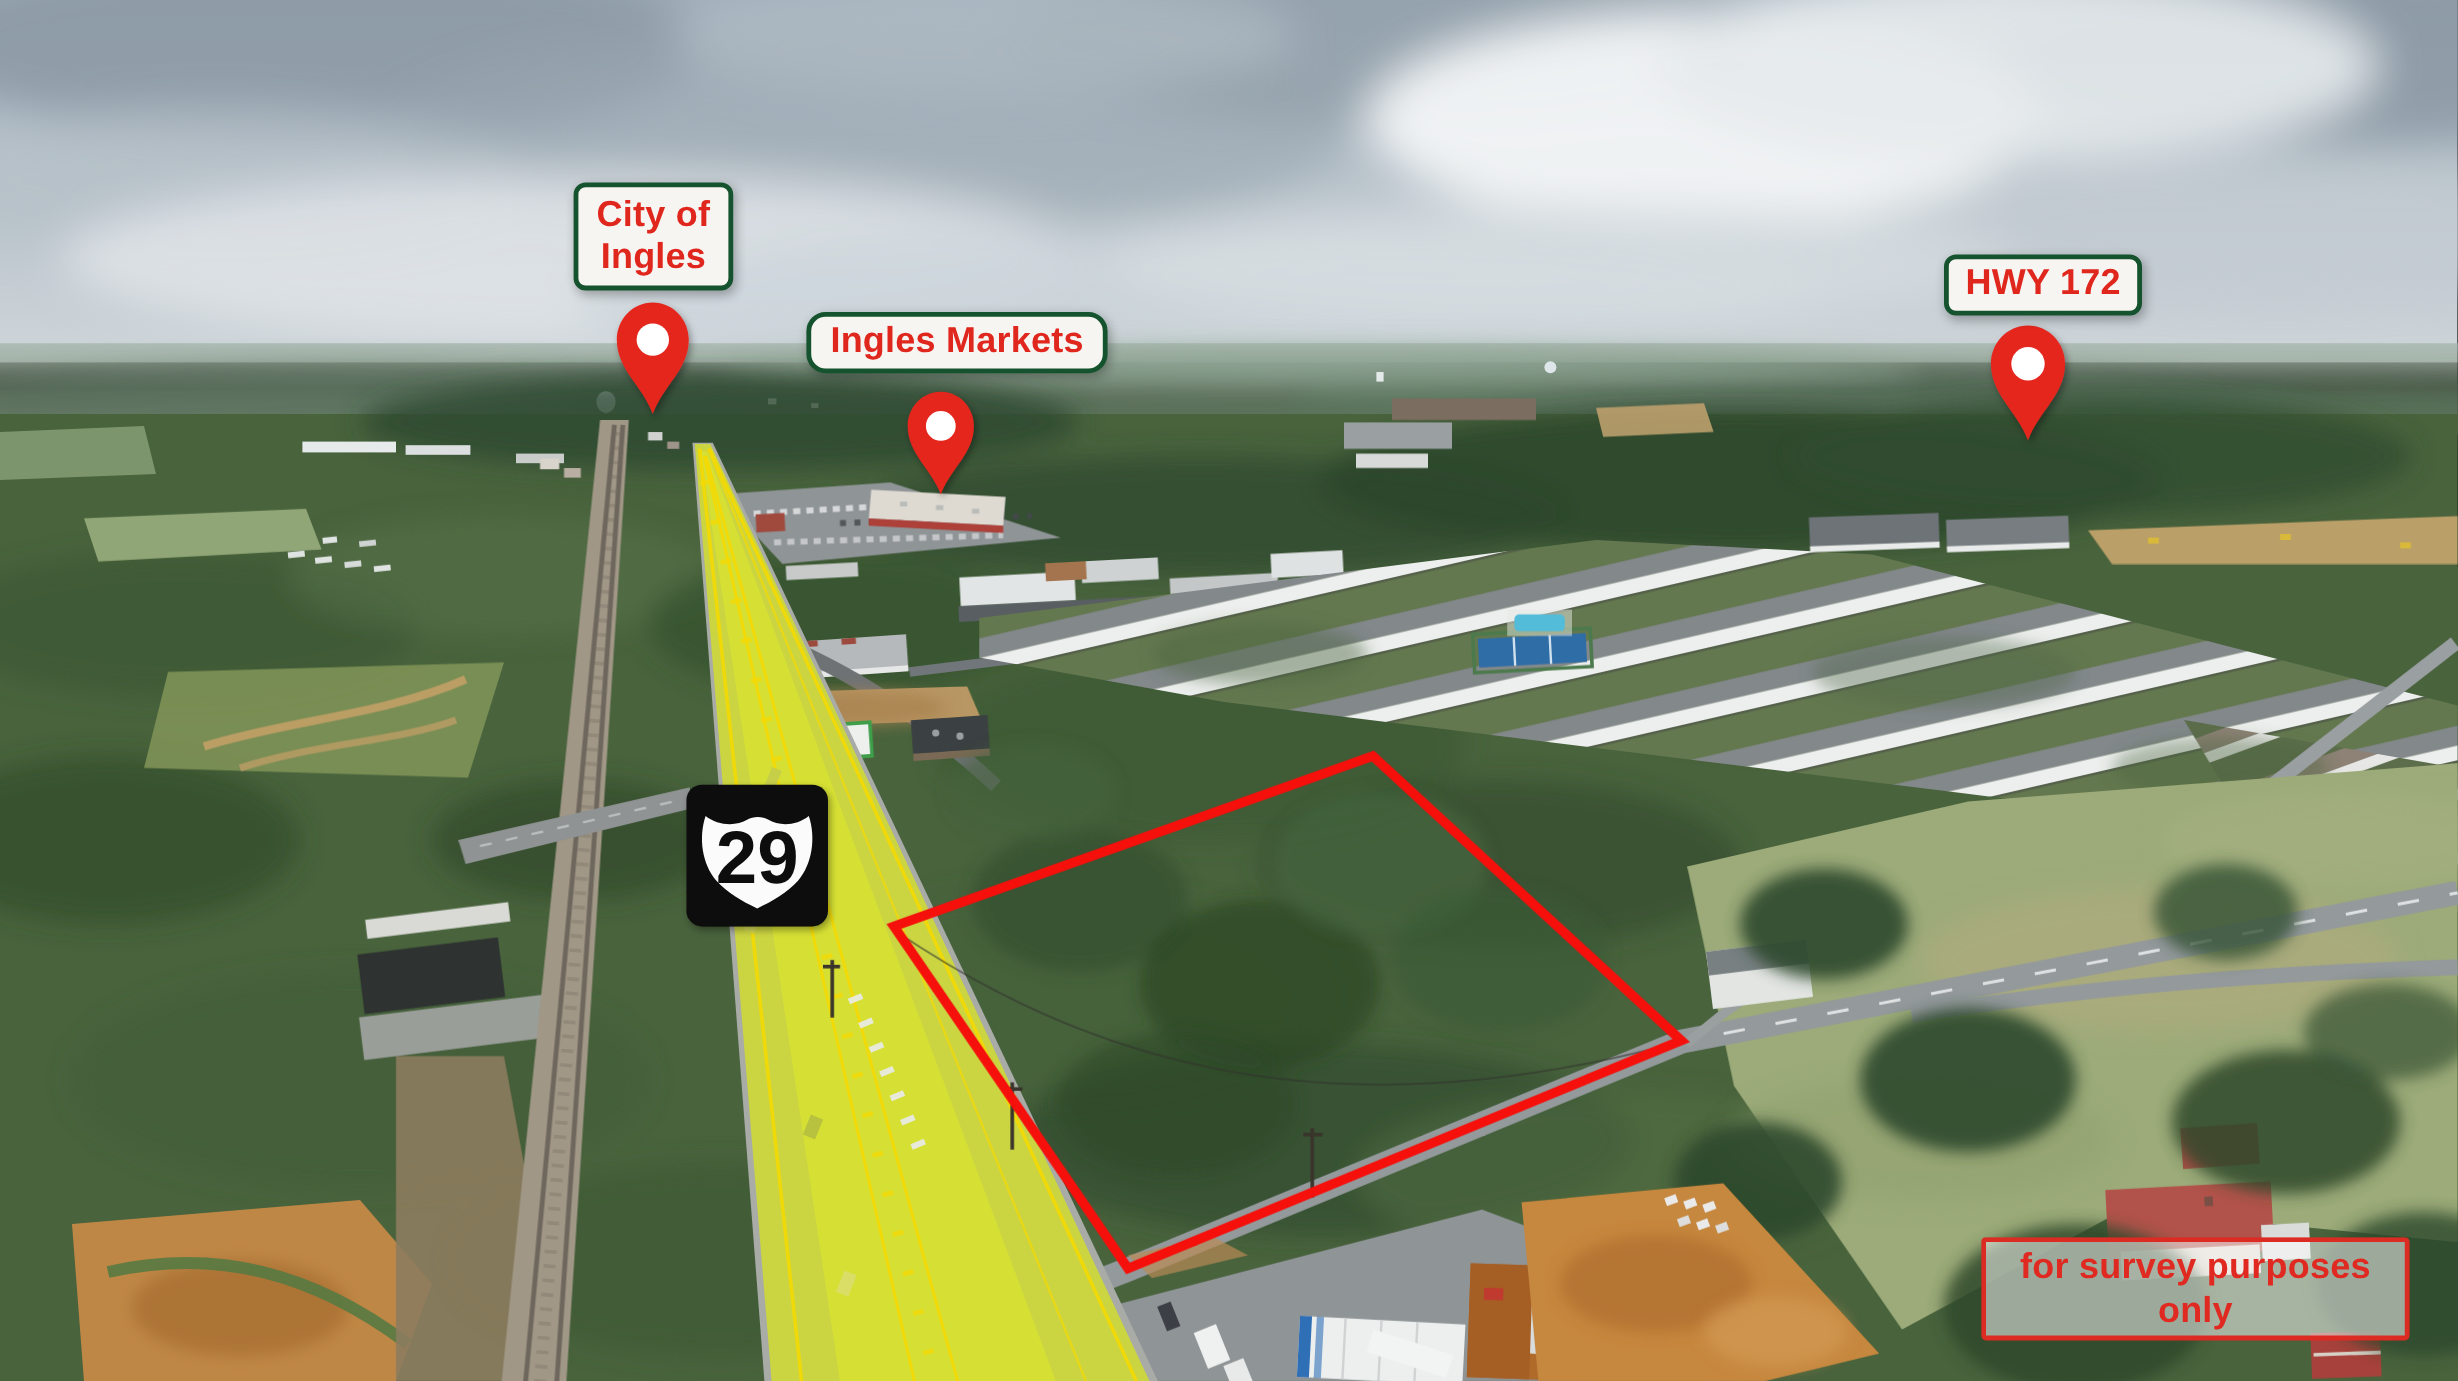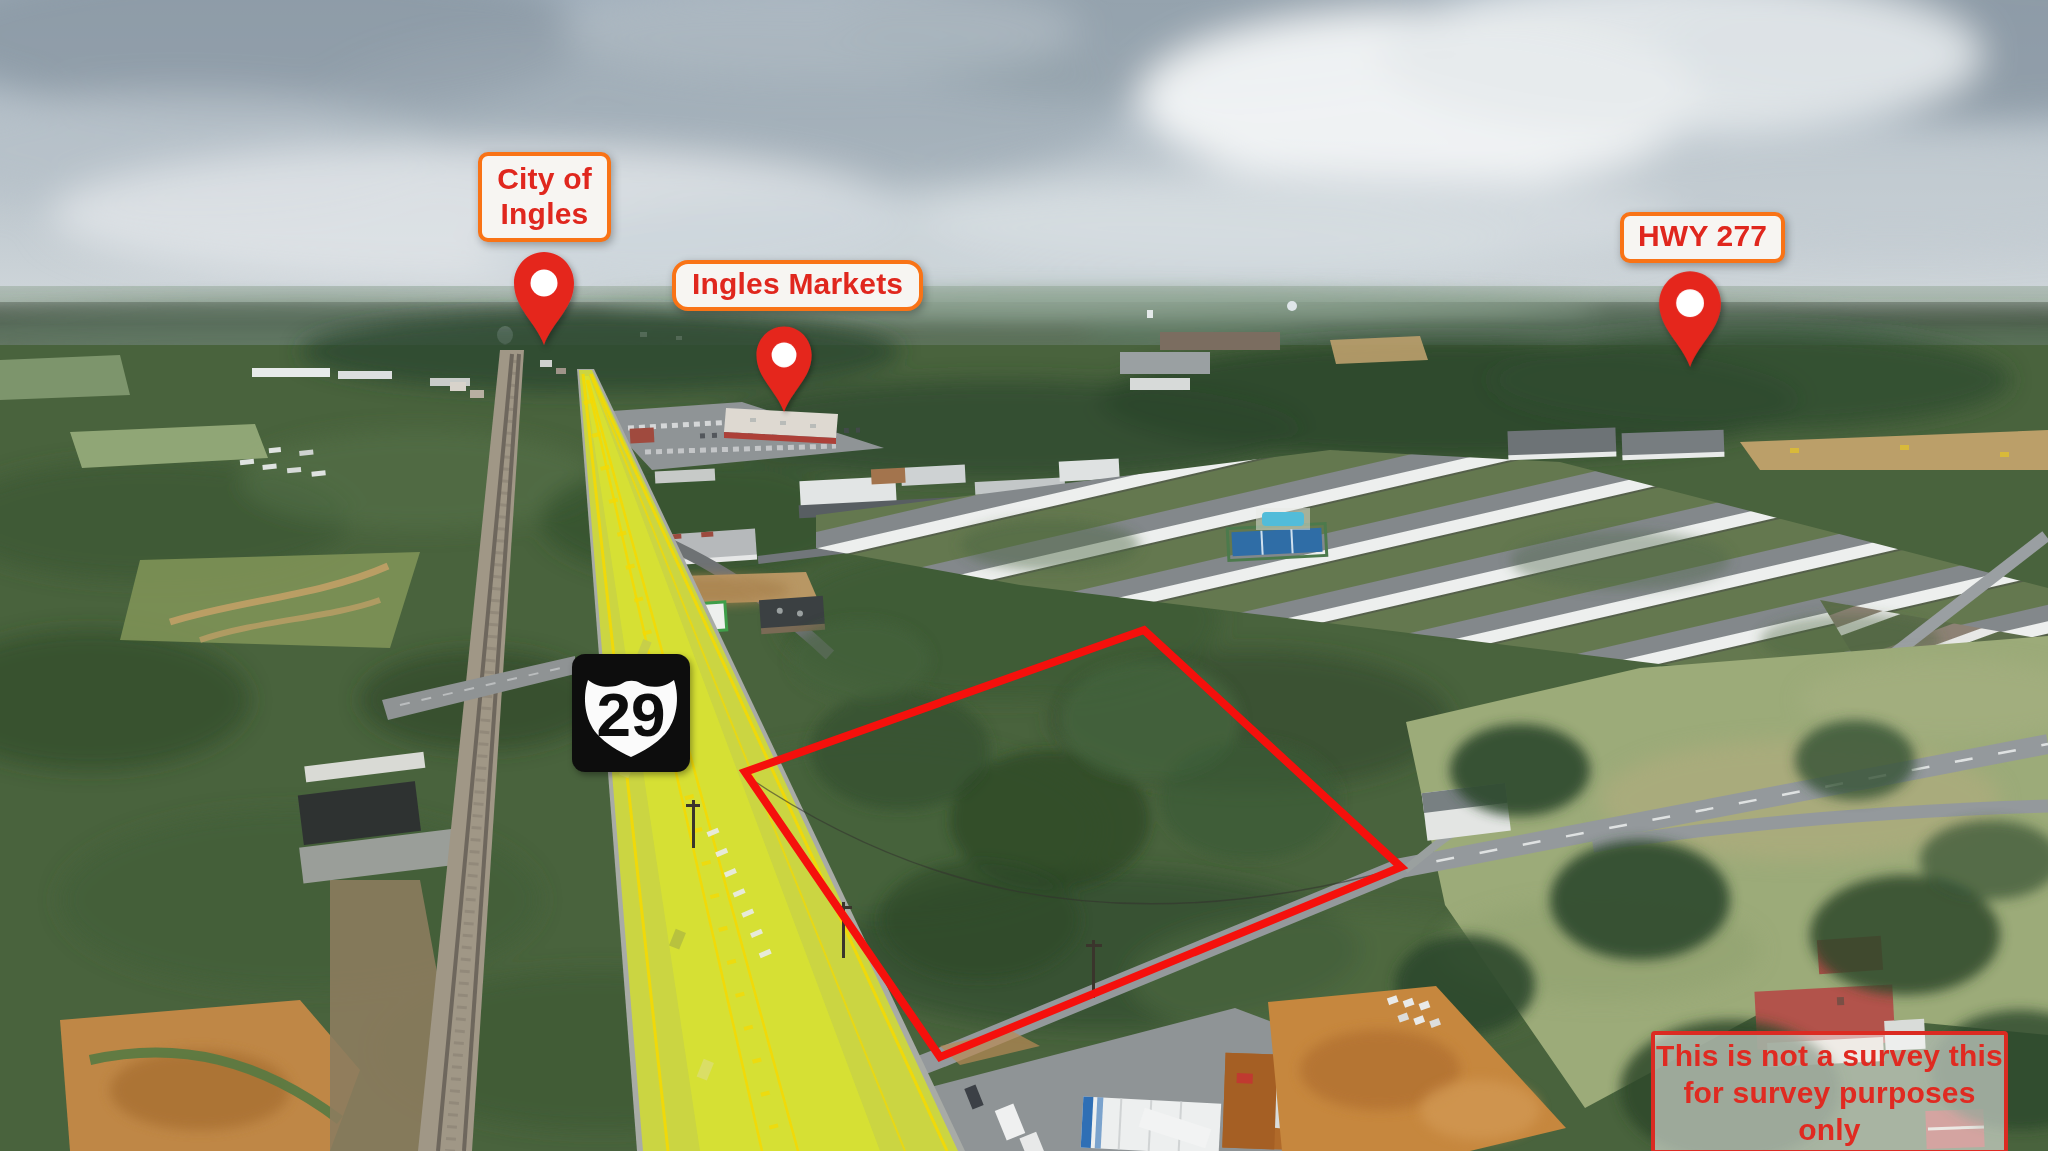--- a/index.html
+++ b/index.html
@@ -1,20 +1,20 @@
 <!DOCTYPE html>
 <html><head>
 <meta charset="utf-8">
 <style>
   html,body{margin:0;padding:0;background:#1a1a1a;}
   #stage{position:relative;width:2048px;height:1151px;overflow:hidden;
          font-family:"Liberation Sans",sans-serif;}
   #scene{position:absolute;left:0;top:0;width:2048px;height:1151px;display:block;}
   .map-label{position:absolute;box-sizing:border-box;background:#f7f5f2;
-    border:4px solid #f97316;border-radius:10px;color:#e0271e;
+    border:4px solid #14532d;border-radius:10px;color:#e0271e;
     font-weight:700;text-align:center;letter-spacing:.2px;
     box-shadow:2px 3px 9px rgba(0,0,0,.30);}
   .map-label .ln{display:block;}
   #city-label{left:478px;top:152px;width:133px;padding:5px 0 7px;font-size:30px;line-height:35px;}
   #ingles-label{left:672px;top:260px;padding:4px 16px 7px;font-size:30px;line-height:32px;border-radius:16px;}
   #hwy-label{left:1620px;top:212px;padding:4px 14px 7px;font-size:30px;line-height:32px;}
   #disclaimer{left:1651px;top:1031px;width:357px;background:rgba(255,255,255,.52);
     border:4px solid #db2b22;border-radius:4px;color:#e02a21;
     font-size:30px;line-height:37px;padding:2px 0;box-shadow:none;}
 </style>
@@ -382,19 +382,18 @@
 </svg>
 
 <div id="city-label" class="map-label">
   <span class="ln">City of</span>
   <span class="ln">Ingles</span>
 </div>
 <div id="ingles-label" class="map-label">
   <span>Ingles Markets</span>
 </div>
 <div id="hwy-label" class="map-label">
-  <span>HWY 277</span>
+  <span>HWY 172</span>
 </div>
 <div id="disclaimer" class="map-label">
-  <span class="ln">This is not a survey this</span>
   <span class="ln">for survey purposes only</span>
 </div>
 </div>
 
 </body></html>

